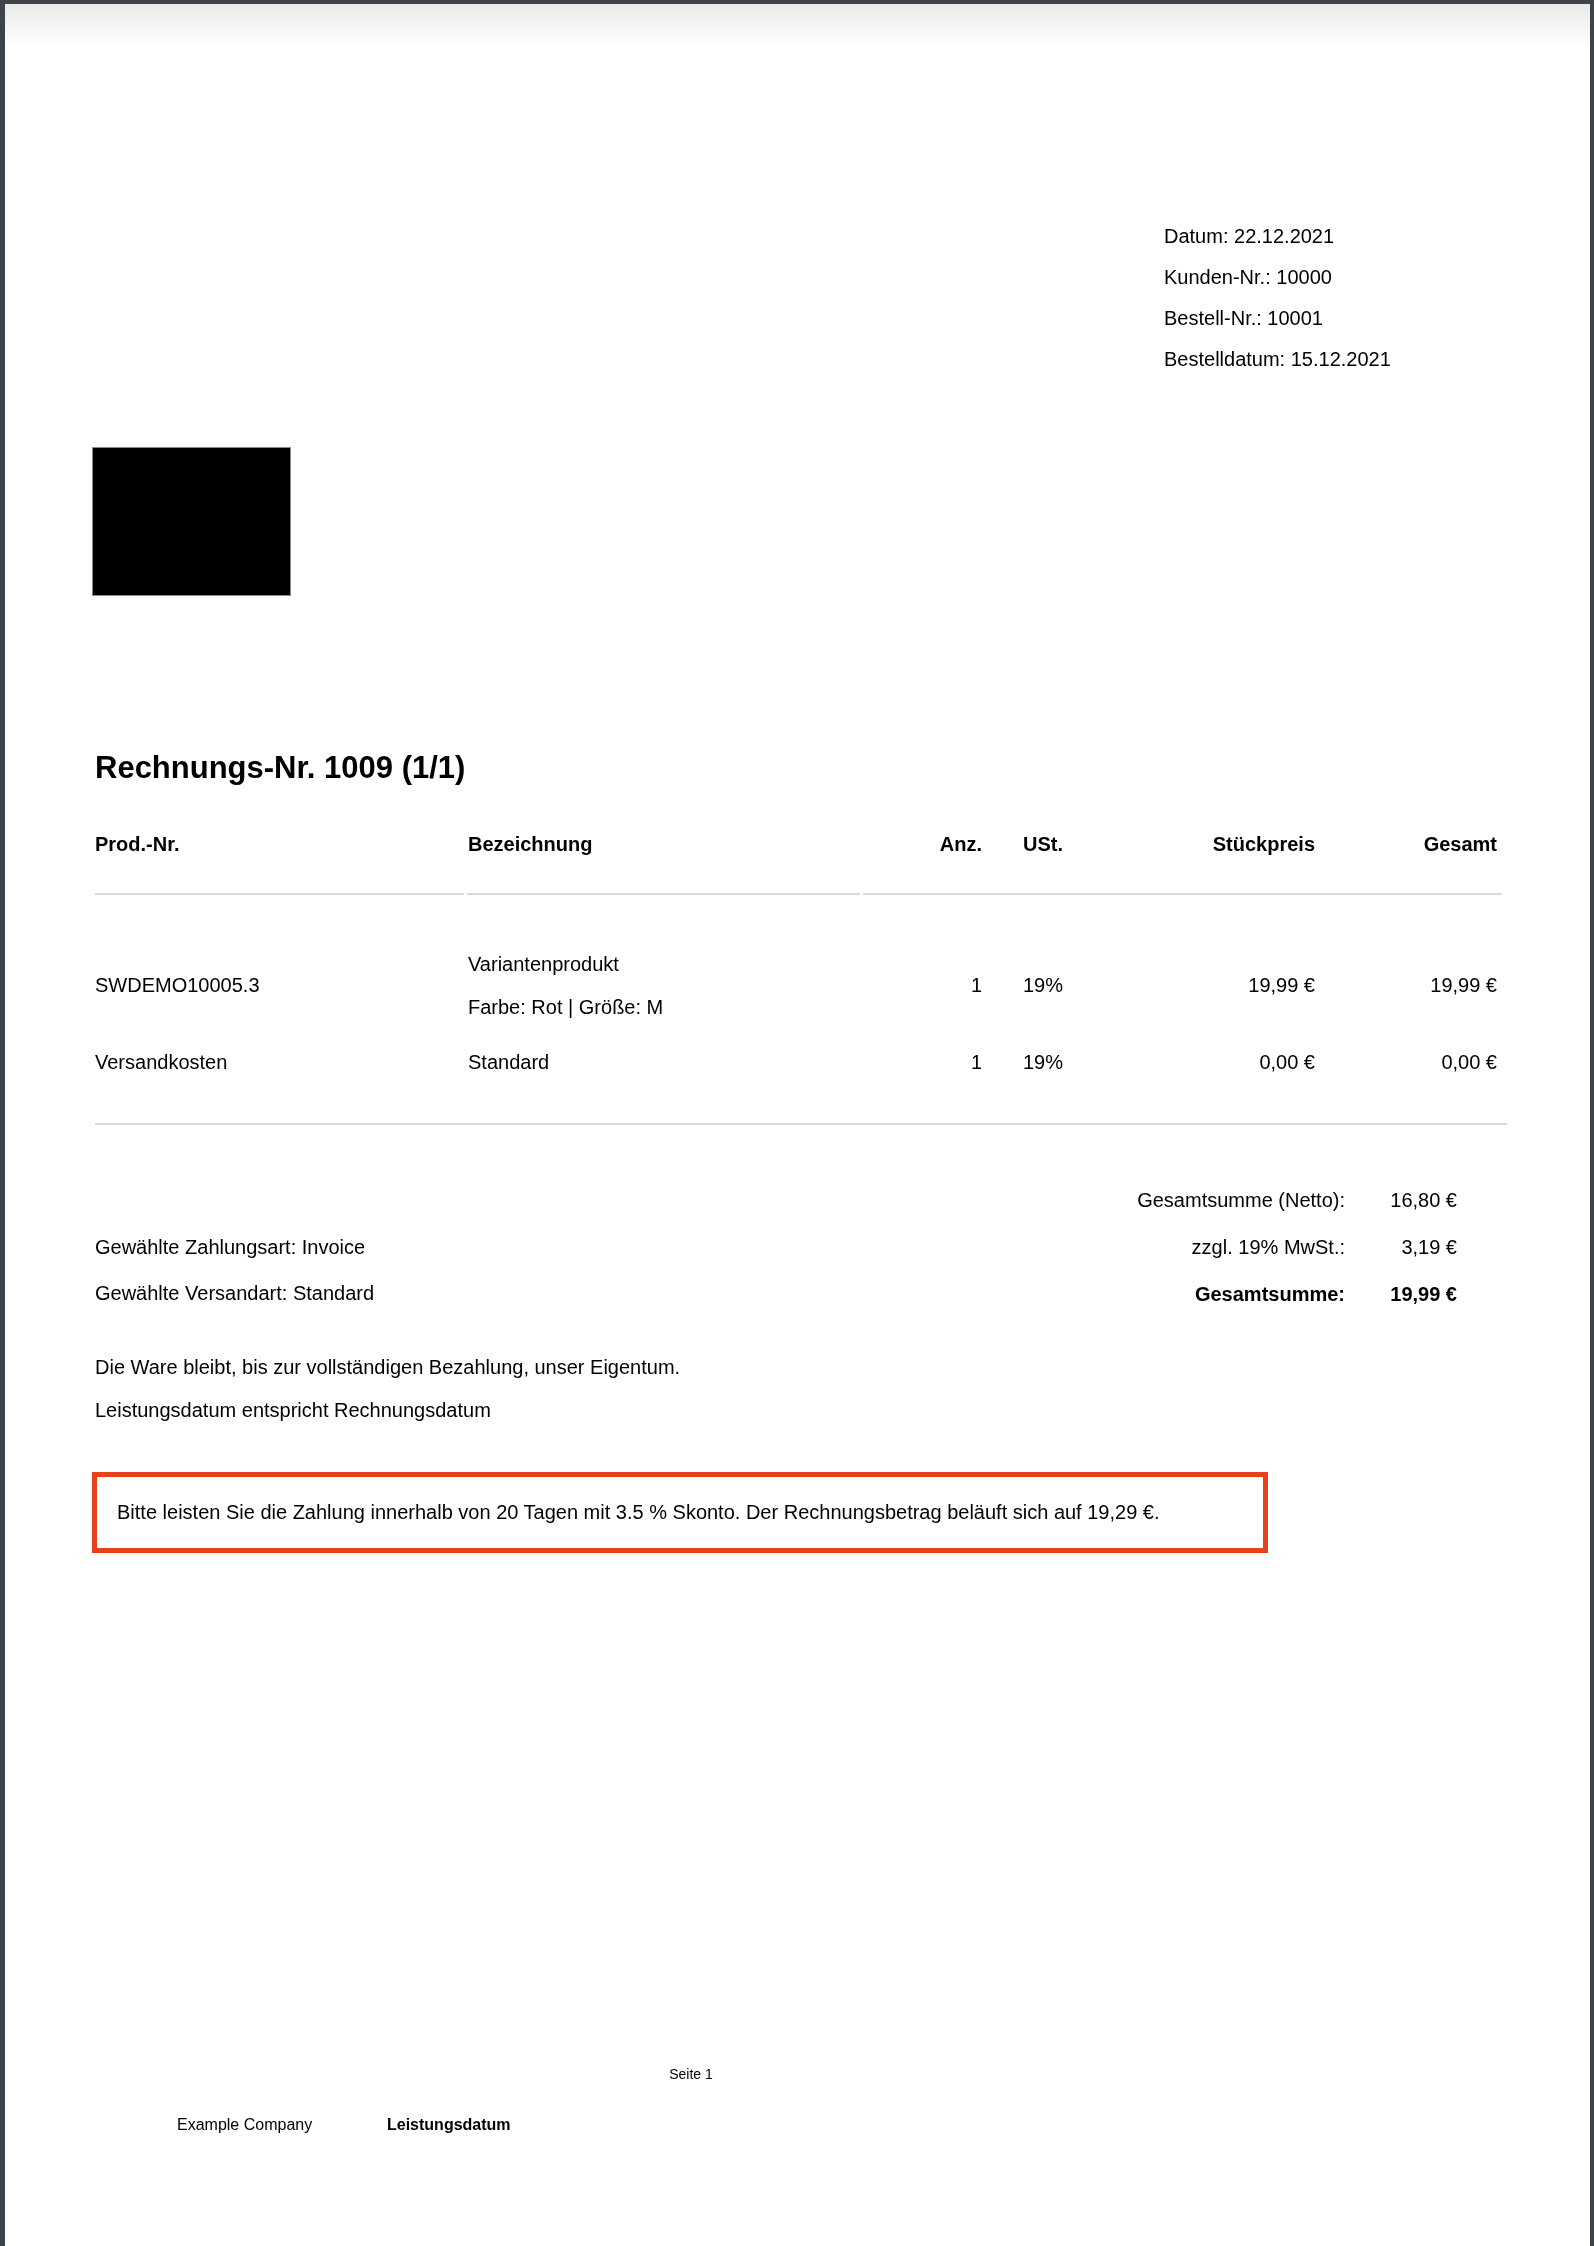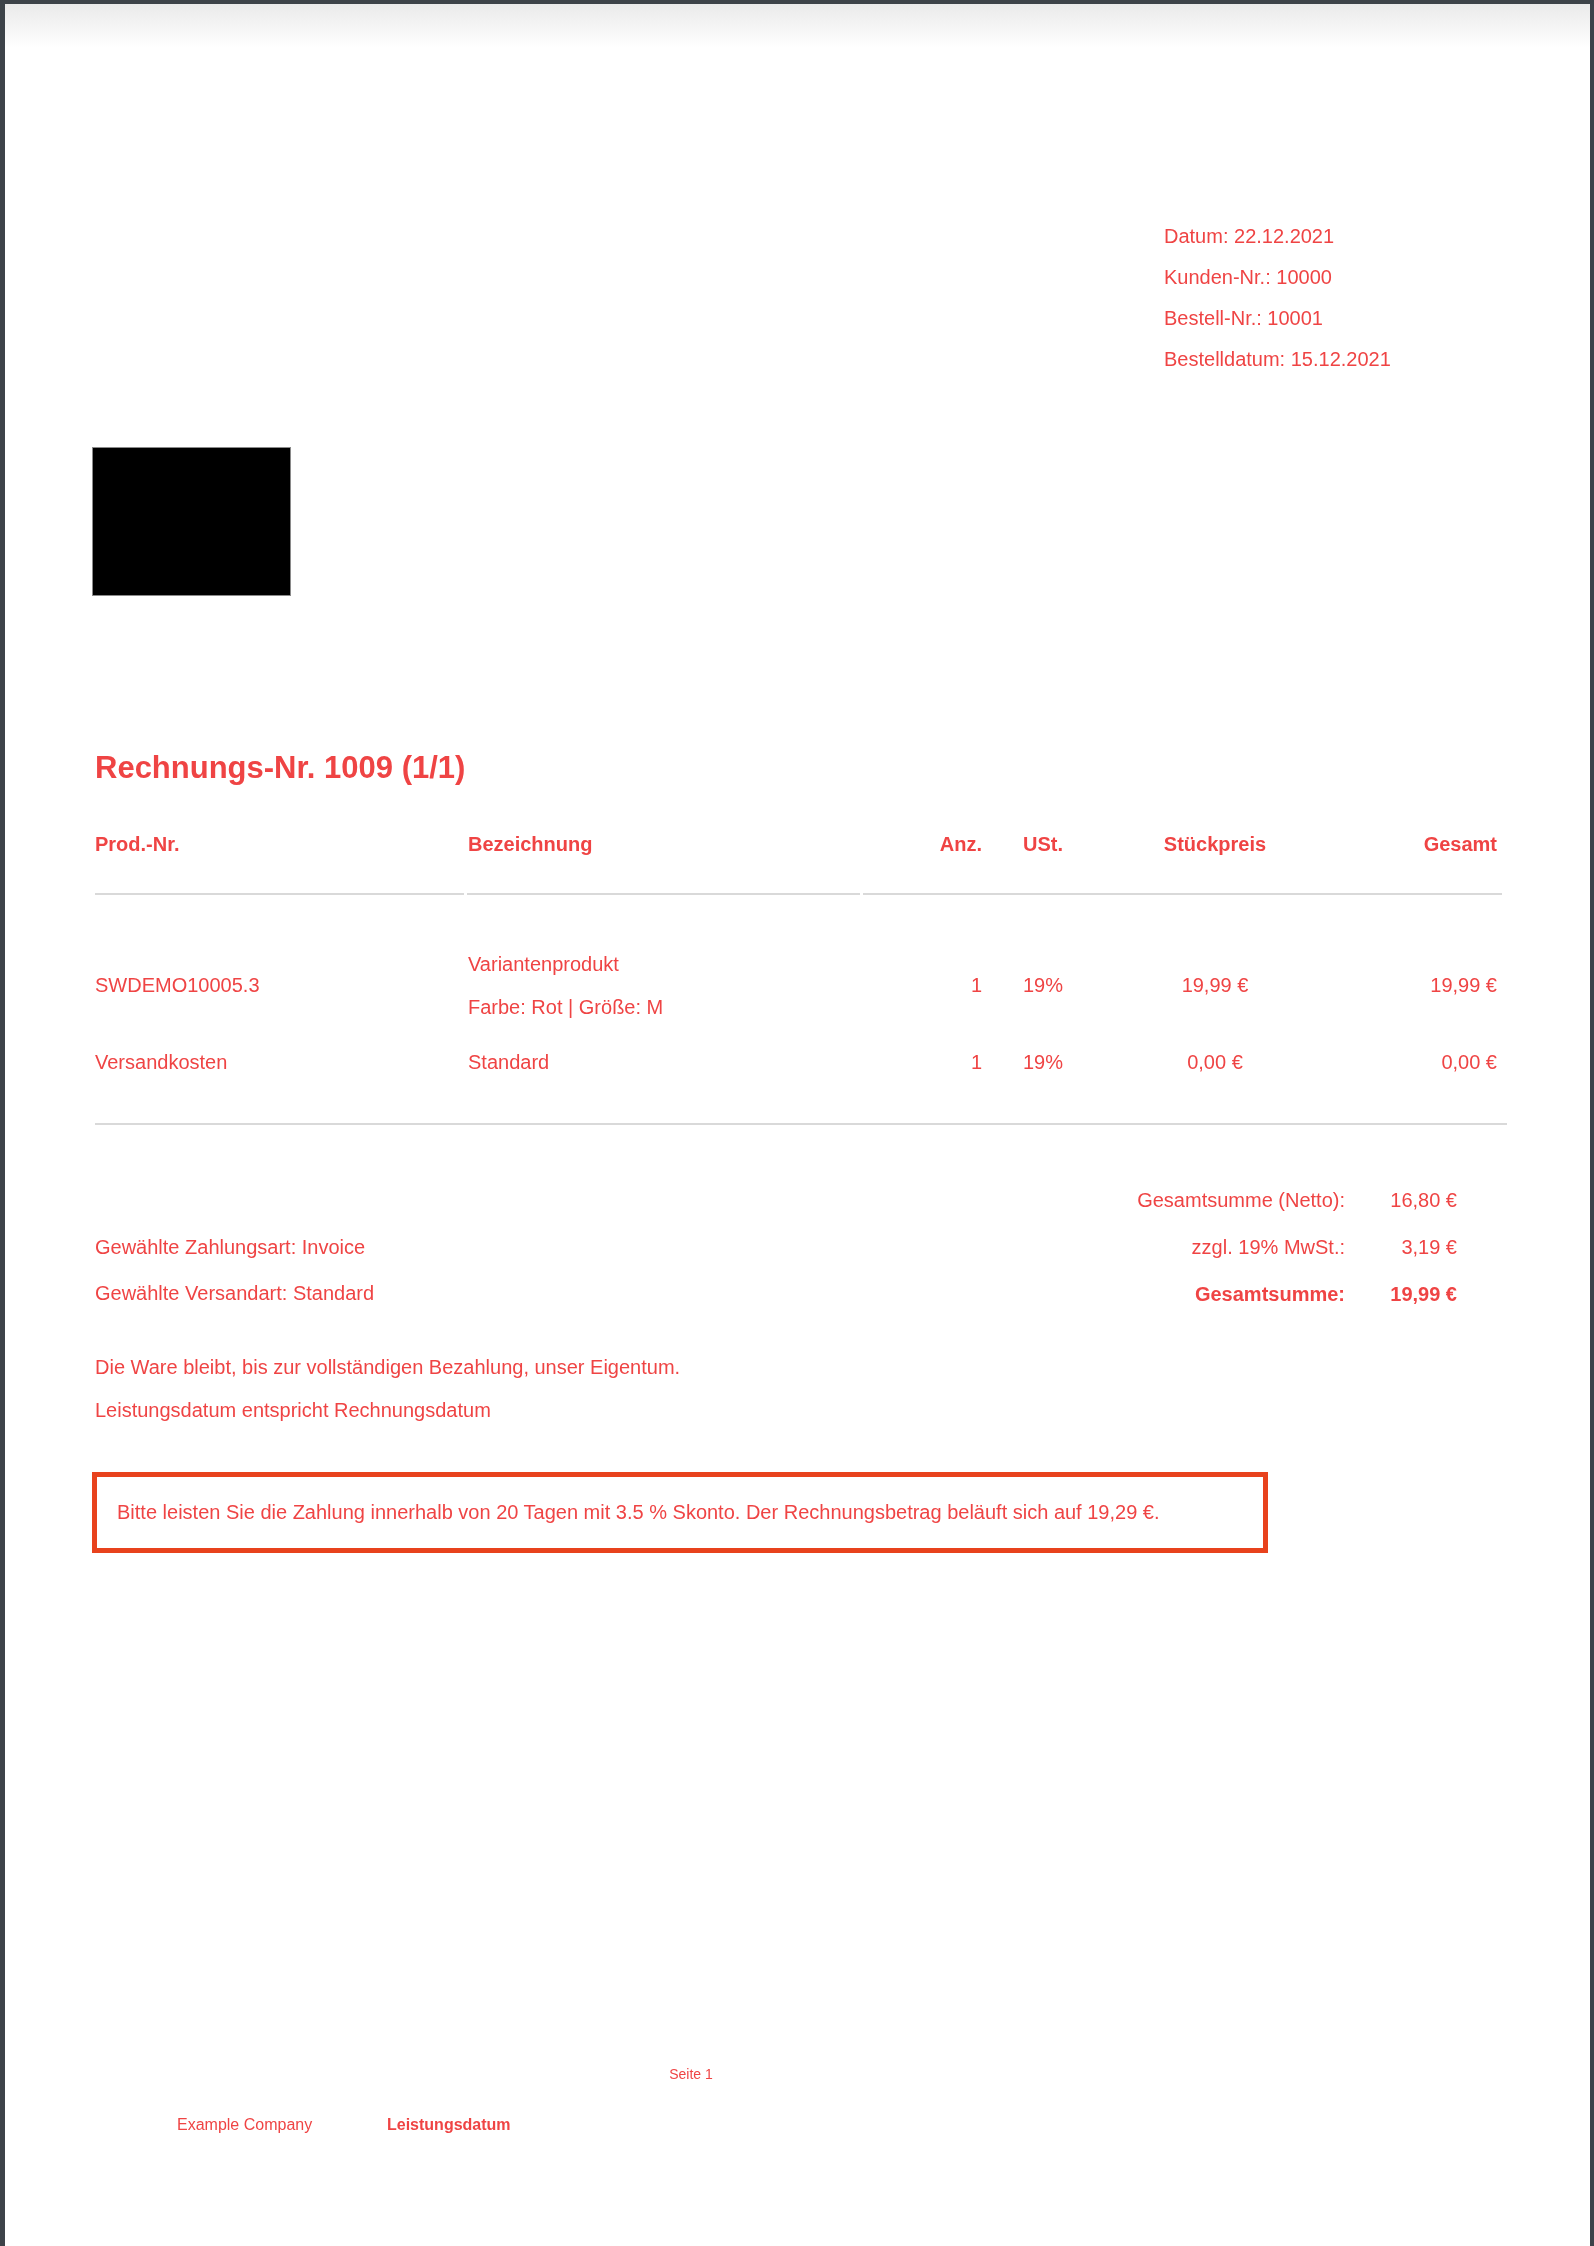--- a/index.html
+++ b/index.html
@@ -1,18 +1,18 @@
 <!DOCTYPE html>
 <html><head>
 <meta charset="utf-8">
 <style>
   html,body { margin:0; padding:0; background:#3d4349; }
   .page {
     position:relative; width:1594px; height:2246px; background:#ffffff;
-    font-family:"Liberation Sans", sans-serif; color:#ef4444; overflow:hidden;
+    font-family:"Liberation Sans", sans-serif; color:#000000; overflow:hidden;
   }
   .frame-top    { position:absolute; left:0; top:0; width:1594px; height:4px; background:#3d4349; z-index:5; }
   .frame-left   { position:absolute; left:0; top:0; width:5px; height:2246px; background:#3d4349; z-index:5; }
   .frame-right  { position:absolute; right:0; top:0; width:4px; height:2246px; background:#3d4349; z-index:5; }
   .top-shade    { position:absolute; left:5px; top:4px; width:1585px; height:44px;
                   background:linear-gradient(#eaeaea, #ffffff); }
 
   .abs { position:absolute; }
   .txt { font-size:20px; line-height:24px; white-space:nowrap; }
   .bold { font-weight:bold; }
@@ -23,21 +23,21 @@
   .logo { left:92px; top:447px; width:199px; height:149px; background:#000;
           border:1px solid #8a8a8a; box-sizing:border-box; }
 
   .title { left:95px; top:750px; font-size:31px; font-weight:bold; white-space:nowrap; }
 
   .th { top:833px; font-size:20px; font-weight:bold; }
   .c-prod { left:95px;  width:365px; }
   .c-bez  { left:468px; width:390px; }
   .c-anz  { left:882px;  width:100px; text-align:right; }
   .c-ust  { left:963px;  width:100px; text-align:right; }
-  .c-stk  { left:1115px; width:200px; text-align:center; }
+  .c-stk  { left:1115px; width:200px; text-align:right; }
   .c-ges  { left:1297px; width:200px; text-align:right; }
 
   .hline { position:absolute; height:2px; background:#d9d9d9; }
 
   .tot-label { left:945px;  width:400px; text-align:right; }
   .tot-value { left:1257px; width:200px; text-align:right; }
 
   .redbox {
     left:92px; top:1472px; width:1176px; height:81px;
     border:5px solid #e8421d; box-sizing:border-box;

